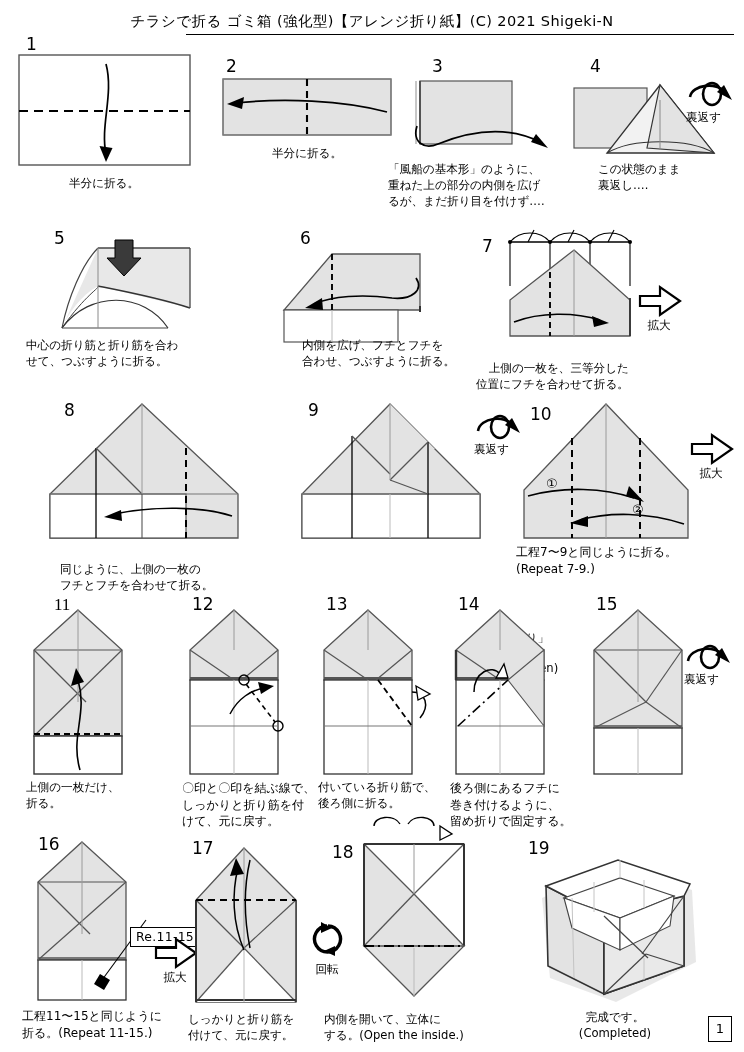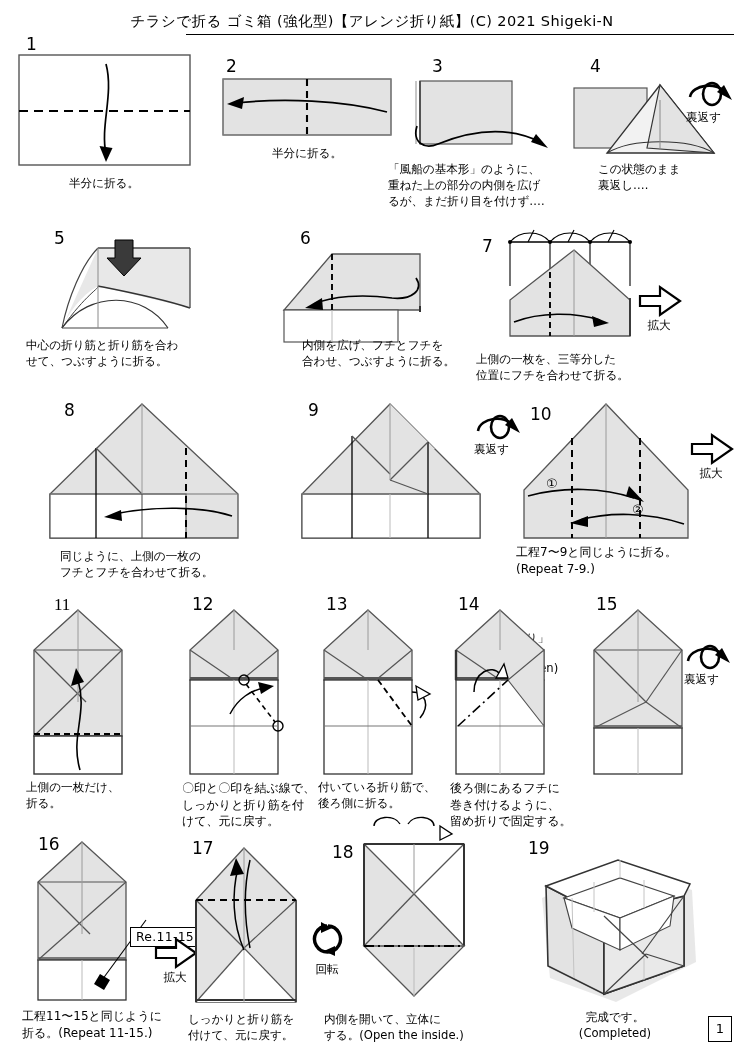--- a/index.html
+++ b/index.html
@@ -197,41 +197,41 @@
         <polygon points="131,95 114,88 116,99" fill="#000"></polygon>
       </svg>
     </div>
 
     <div class="fig" style="left:160px;top:56px;">
       <svg width="46" height="34" viewBox="0 0 46 34">
         <polygon points="2,12 22,12 22,3 42,17 22,31 22,22 2,22" fill="#fff" stroke="#000" stroke-width="2.2"></polygon>
       </svg>
     </div>
     <div class="anno c" style="left:158px;top:90px;width:46px;">拡大</div>
-    <div class="cap" style="left:-2px;top:124px;">上側の一枚を、三等分した
+    <div class="cap" style="left:-2px;top:133px;text-align:right;">上側の一枚を、三等分した
 位置にフチを合わせて折る。</div>
   </div>
 
   <div class="step" style="left:42px;top:398px;">
     <div class="num" style="left:22px;top:4px;">8</div>
     <div class="fig" style="left:0px;top:0px;">
       <svg width="210" height="145" viewBox="0 0 210 145">
         <polygon points="100,6 196,96 196,140 8,140 8,96" fill="#e3e3e3" stroke="#555" stroke-width="1.3"></polygon>
         <rect x="8" y="96" width="136" height="44" fill="#ffffff" stroke="#555" stroke-width="1.2"></rect>
         <line x1="8" y1="96" x2="196" y2="96" stroke="#777" stroke-width="1.2"></line>
         <line x1="54" y1="50" x2="54" y2="140" stroke="#000" stroke-width="1.3"></line>
         <line x1="54" y1="50" x2="100" y2="96" stroke="#555" stroke-width="1.2"></line>
         <line x1="100" y1="6" x2="100" y2="96" stroke="#9a9a9a" stroke-width="1"></line>
         <line x1="100" y1="96" x2="100" y2="140" stroke="#555" stroke-width="1.1"></line>
         <line x1="144" y1="50" x2="144" y2="140" stroke="#000" stroke-width="2" stroke-dasharray="7,5"></line>
         <path d="M190 118 C 160 108, 110 108, 72 116" fill="none" stroke="#000" stroke-width="1.6"></path>
         <polygon points="62,119 79,112 80,123" fill="#000"></polygon>
       </svg>
     </div>
-    <div class="cap" style="left:18px;top:151px;">同じように、上側の一枚の
+    <div class="cap" style="left:18px;top:164px;">同じように、上側の一枚の
 フチとフチを合わせて折る。</div>
   </div>
 
   <div class="step" style="left:300px;top:398px;">
     <div class="num" style="left:8px;top:4px;">9</div>
     <div class="fig" style="left:0px;top:0px;">
       <svg width="200" height="145" viewBox="0 0 200 145">
         <polygon points="90,6 180,96 180,140 2,140 2,96" fill="#e3e3e3" stroke="#555" stroke-width="1.3"></polygon>
         <rect x="2" y="96" width="178" height="44" fill="#ffffff" stroke="#555" stroke-width="1.2"></rect>
         <line x1="2" y1="96" x2="180" y2="96" stroke="#777" stroke-width="1.3"></line>

